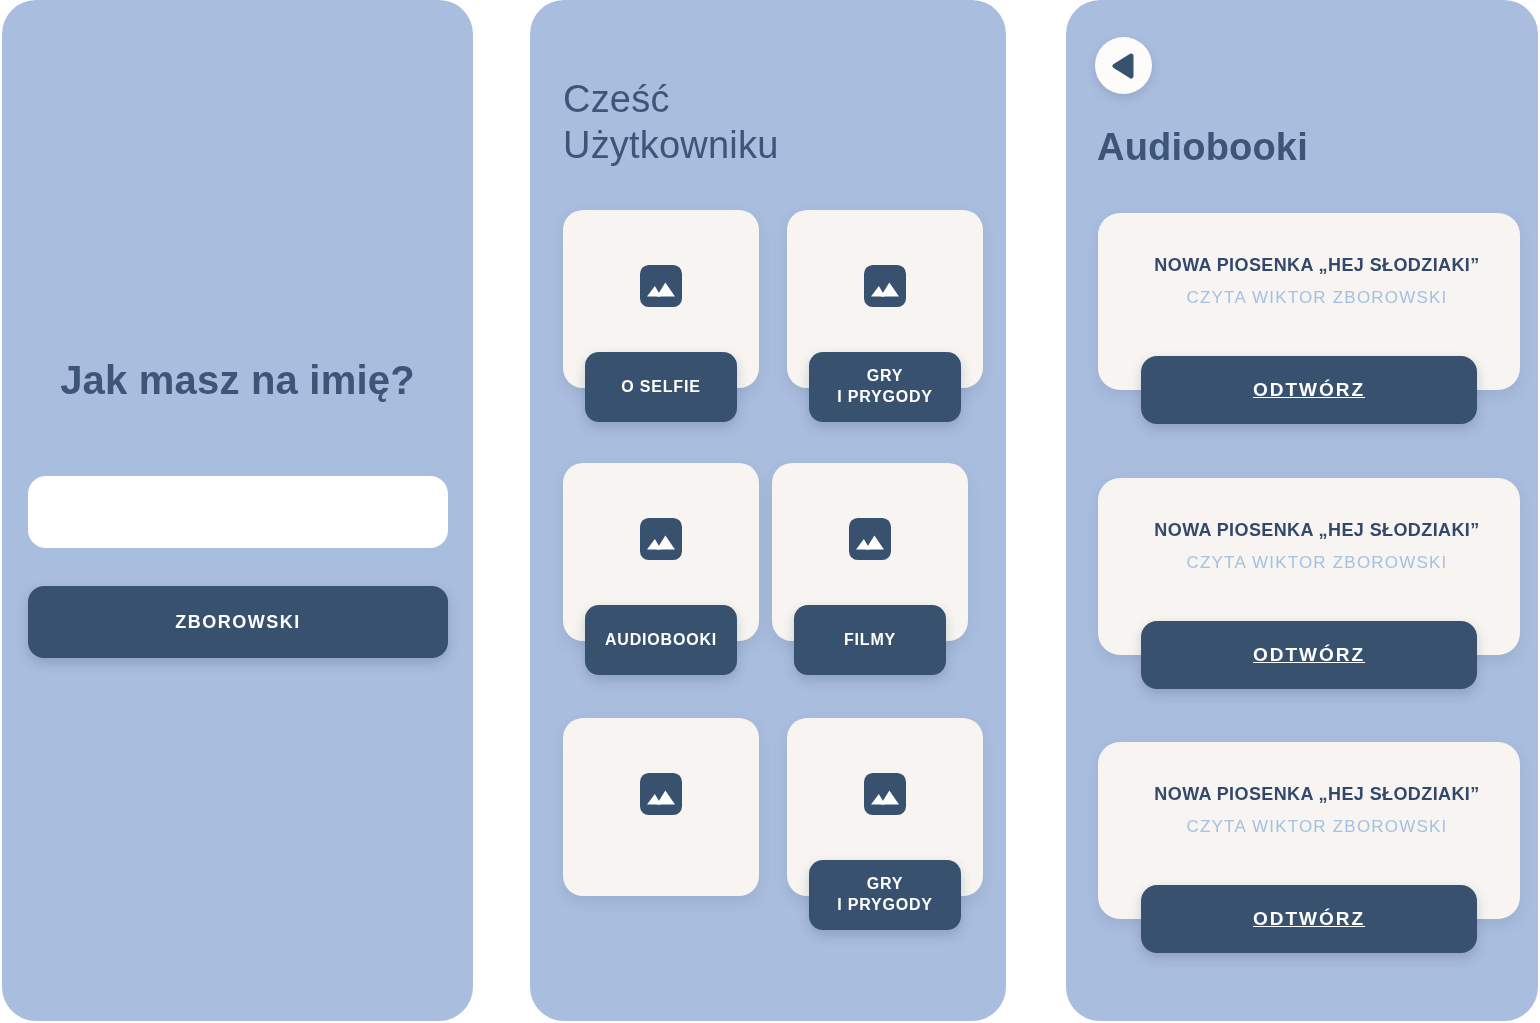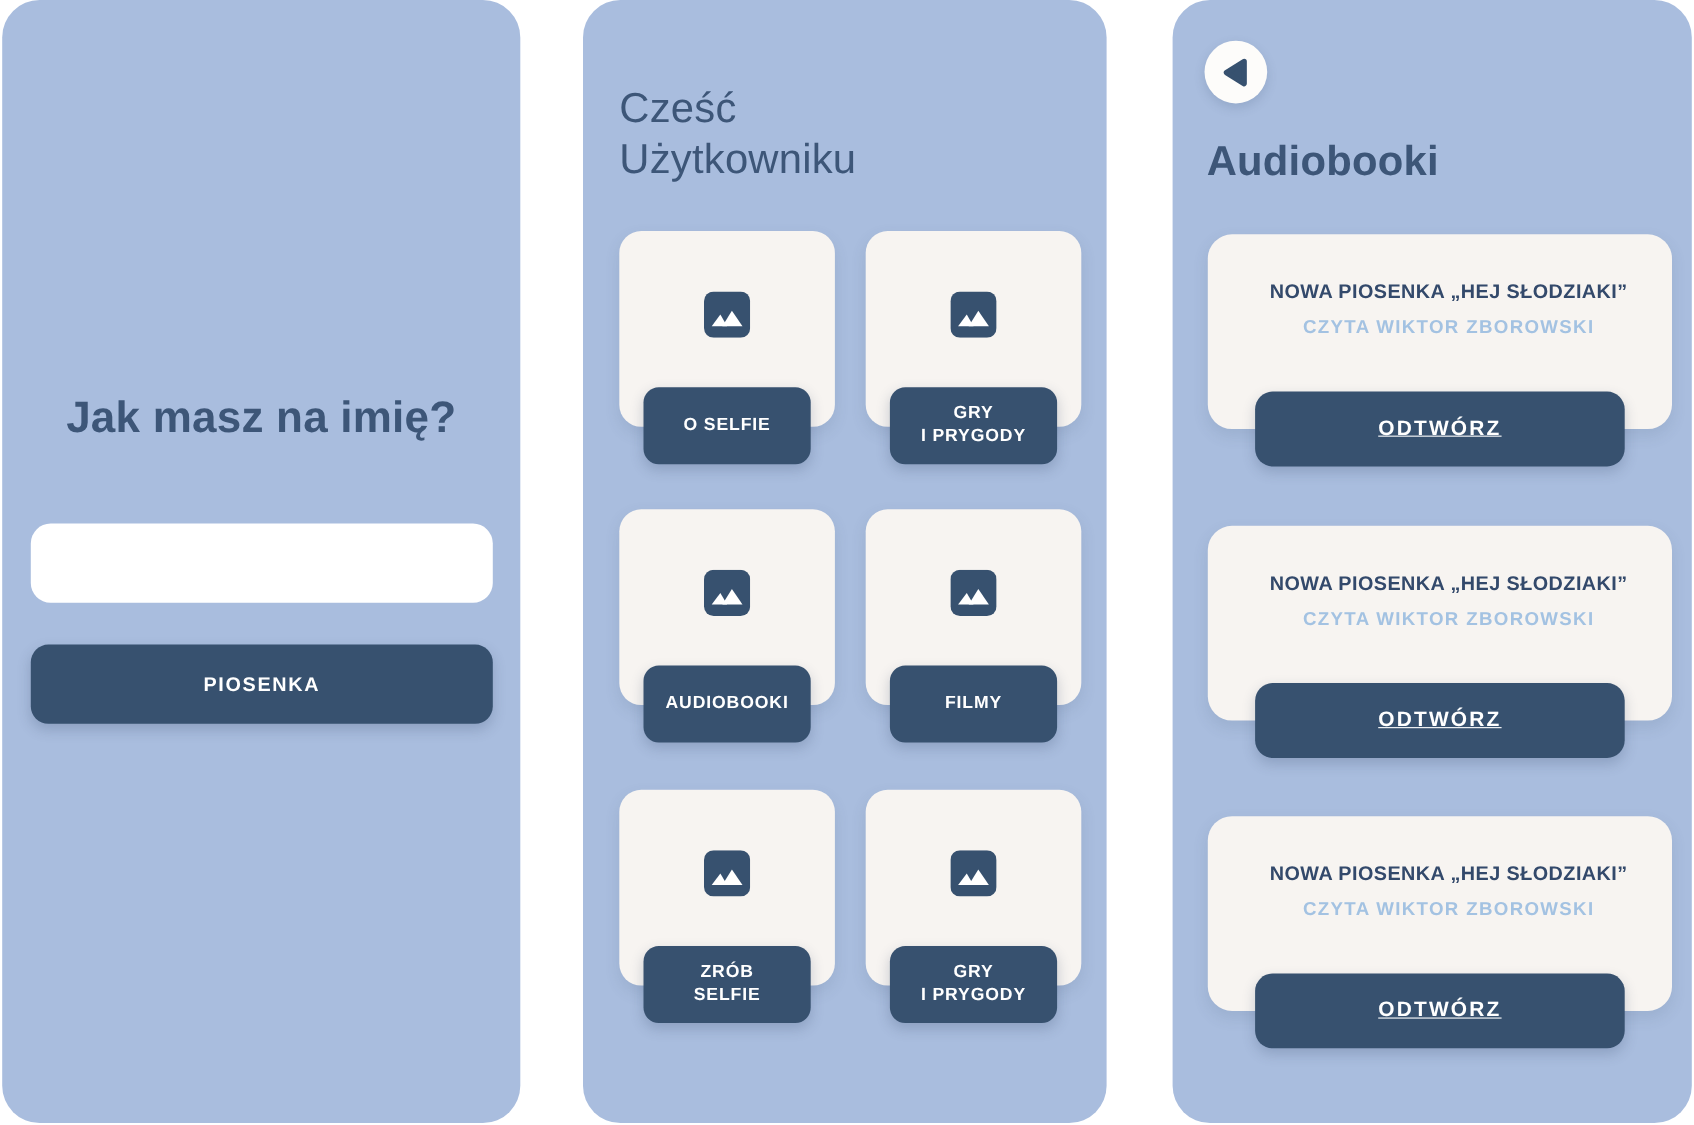--- a/index.html
+++ b/index.html
@@ -86,37 +86,37 @@
     background:var(--card-bg);border-radius:22px;
     box-shadow:0 6px 14px rgba(58,80,110,0.12);
     padding-left:16px;
   }
   .audio-title{
     margin-top:42px;text-align:center;color:#33496b;
     font-size:18px;font-weight:700;letter-spacing:0.4px;
   }
   .audio-sub{
     margin-top:12px;text-align:center;color:var(--subtitle-blue);
-    font-size:17px;font-weight:700;letter-spacing:1.2px;
+    font-size:17px;font-weight:400;letter-spacing:1.2px;
   }
   .play-btn{
     position:absolute;bottom:-34px;left:50%;transform:translateX(-50%);
     width:336px;height:68px;border-radius:16px;
     font-size:19px;letter-spacing:2px;text-decoration:underline;
   }
 </style>
 </head>
 <body>
 
 <div class="canvas">
 
   <section class="panel panel-name">
     <h1 class="name-heading">Jak masz na imię?</h1>
     <input class="name-input" type="text" placeholder="" style="">
-    <button class="primary-btn start-btn">PIOSENKA</button>
+    <button class="primary-btn start-btn">ZBOROWSKI</button>
   </section>
 
   <section class="panel panel-home">
     <h1 class="home-heading">Cześć
 Użytkowniku</h1>
 
     <div class="tile" style="left:33px;top:210px;">
       <span class="ph-icon">
         <svg width="42" height="42" viewBox="0 0 48 48">
             <rect width="48" height="48" rx="10" fill="#37516f"></rect>
@@ -143,41 +143,39 @@
       <span class="ph-icon">
         <svg width="42" height="42" viewBox="0 0 48 48">
             <rect width="48" height="48" rx="10" fill="#37516f"></rect>
             <path d="M8 36 L17 24 L24 36 Z" fill="#fff"></path>
             <path d="M19 36 L29 20 L40 36 Z" fill="#fff"></path>
           </svg>
       </span>
       <button class="primary-btn tile-btn">AUDIOBOOKI</button>
     </div>
 
-    <div class="tile" style="left:257px;top:463px;">
+    <div class="tile" style="left:242px;top:463px;">
       <span class="ph-icon">
         <svg width="42" height="42" viewBox="0 0 48 48">
             <rect width="48" height="48" rx="10" fill="#37516f"></rect>
             <path d="M8 36 L17 24 L24 36 Z" fill="#fff"></path>
             <path d="M19 36 L29 20 L40 36 Z" fill="#fff"></path>
           </svg>
       </span>
       <button class="primary-btn tile-btn">FILMY</button>
     </div>
 
     <div class="tile" style="left:33px;top:718px;">
       <span class="ph-icon">
         <svg width="42" height="42" viewBox="0 0 48 48">
             <rect width="48" height="48" rx="10" fill="#37516f"></rect>
             <path d="M8 36 L17 24 L24 36 Z" fill="#fff"></path>
             <path d="M19 36 L29 20 L40 36 Z" fill="#fff"></path>
           </svg>
       </span>
-      <button class="primary-btn tile-btn">ZRÓB
-SELFIE</button>
     </div>
 
     <div class="tile" style="left:257px;top:718px;">
       <span class="ph-icon">
         <svg width="42" height="42" viewBox="0 0 48 48">
             <rect width="48" height="48" rx="10" fill="#37516f"></rect>
             <path d="M8 36 L17 24 L24 36 Z" fill="#fff"></path>
             <path d="M19 36 L29 20 L40 36 Z" fill="#fff"></path>
           </svg>
       </span>

